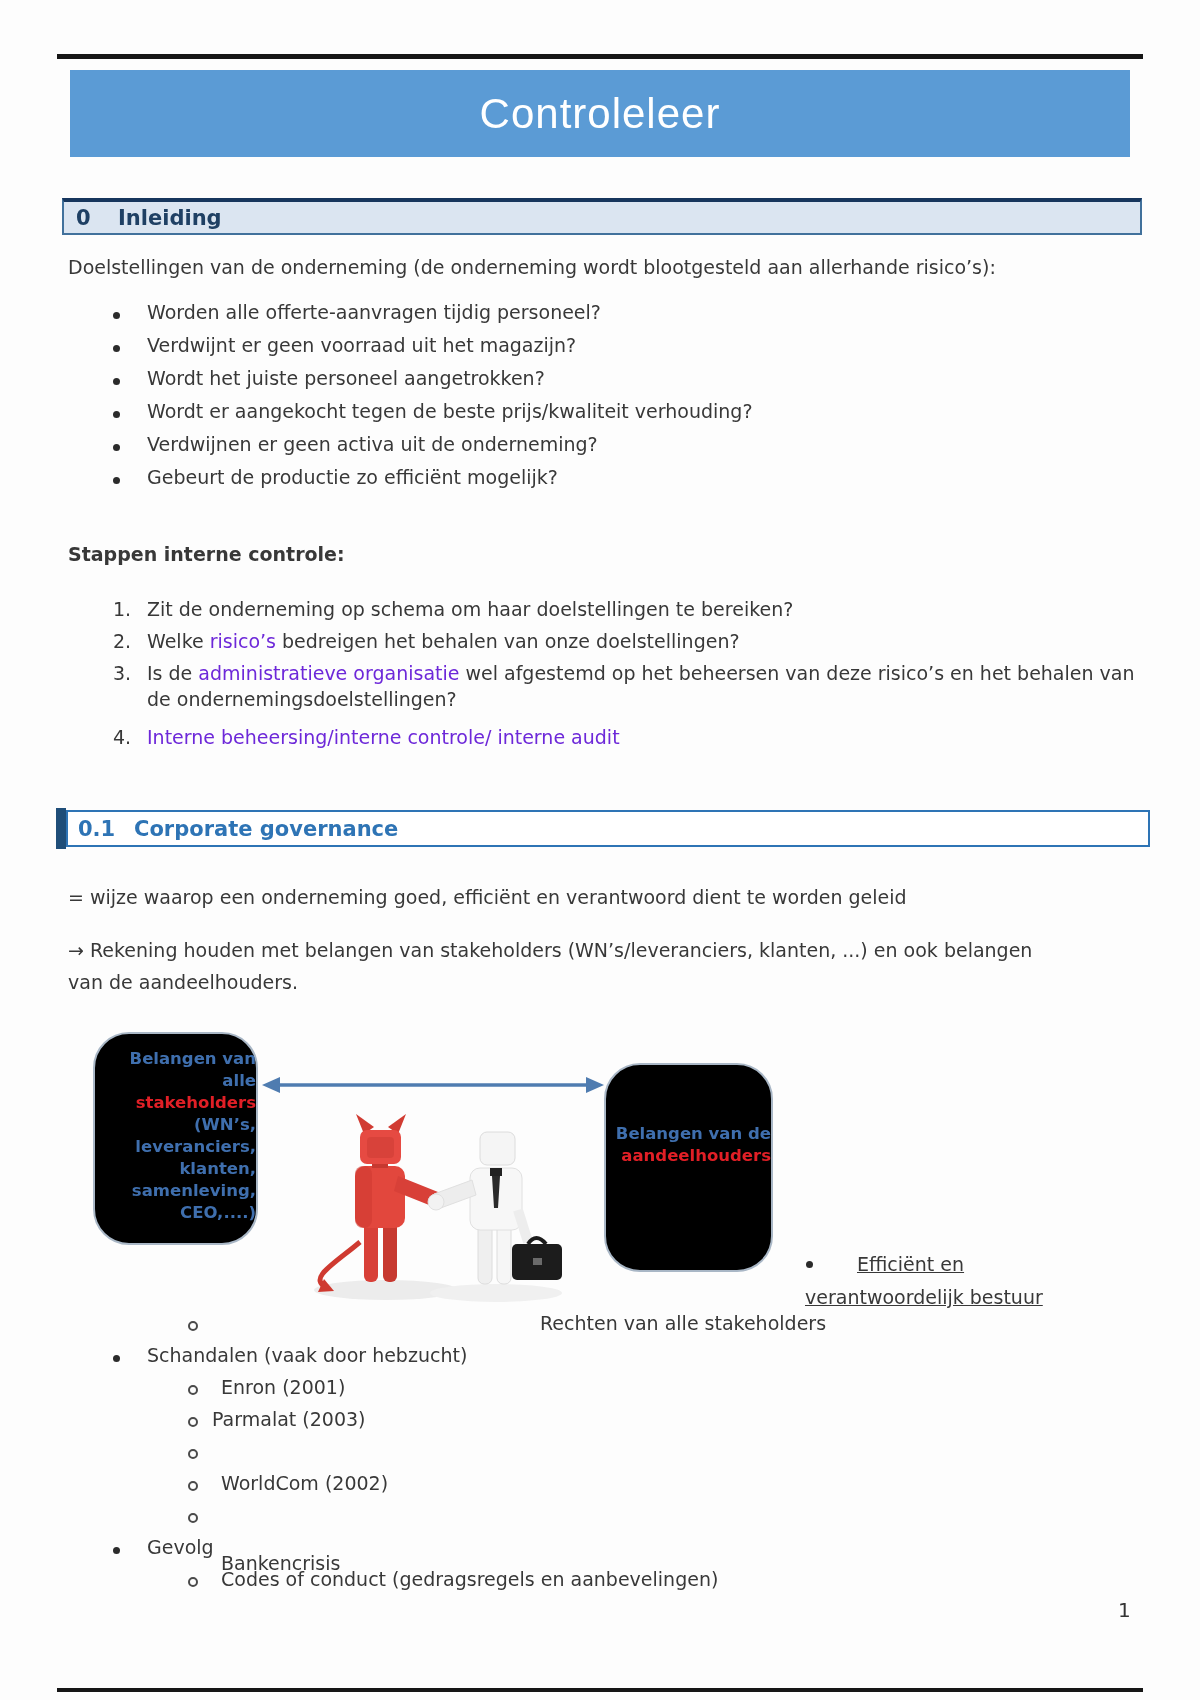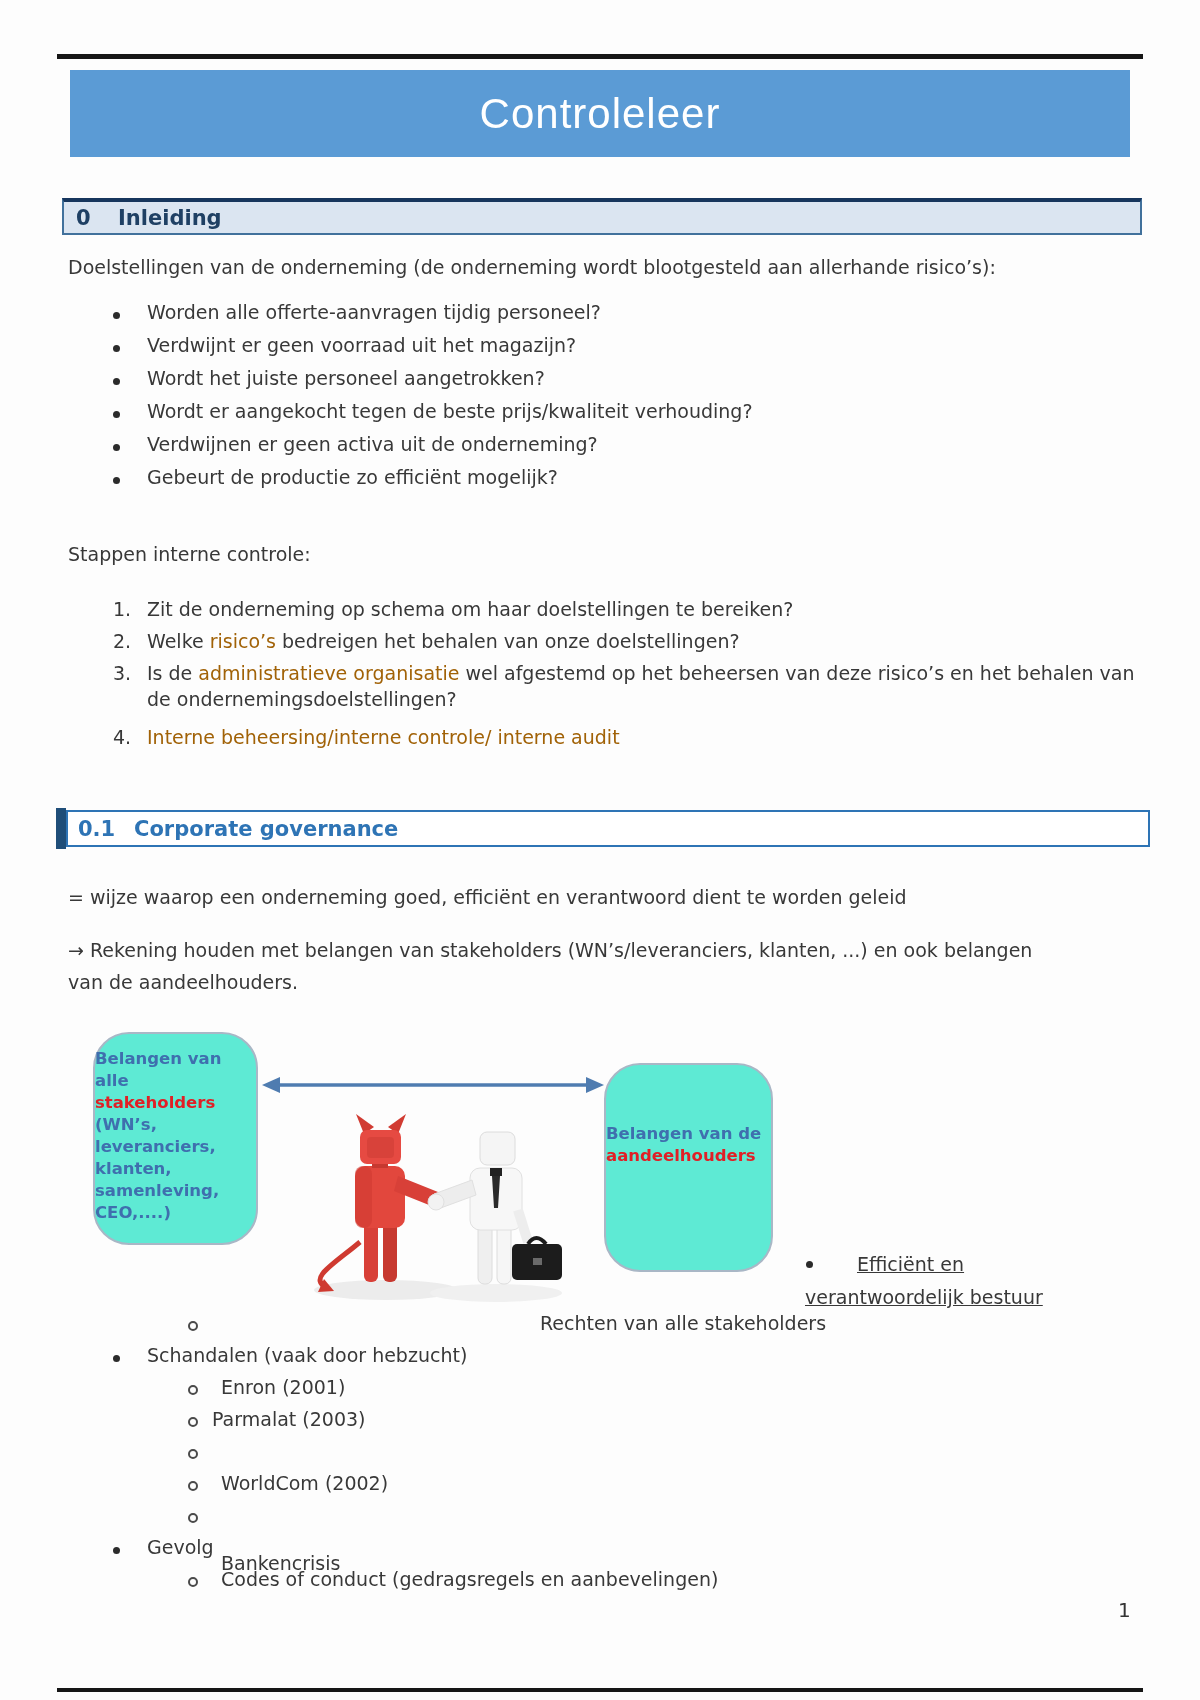--- a/index.html
+++ b/index.html
@@ -15,23 +15,23 @@
   .sec-h0 .num{margin-left:12px;width:42px;}
   .sec-h1{position:absolute;left:66px;top:810px;width:1084px;height:37px;box-sizing:border-box;
           background:#ffffff;border:2px solid #2e74b5;display:flex;align-items:center;
           font-weight:bold;font-size:21px;color:#2e74b5;}
   .sec-h1 .num{margin-left:10px;width:56px;}
   .sec-bar{position:absolute;left:56px;top:808px;width:10px;height:41px;background:#1f4e79;}
   .line{position:absolute;font-size:19px;line-height:26px;}
   .dot{position:absolute;width:7px;height:7px;border-radius:50%;background:#2b2b2b;}
   .ring{position:absolute;width:10px;height:10px;border-radius:50%;border:2px solid #4a4a4a;box-sizing:border-box;}
   .numm{position:absolute;font-size:19px;line-height:26px;}
-  .lnk{color:#a16207;}
-  .box{position:absolute;box-sizing:border-box;background:#5eead4;border:2px solid #a9b7c6;border-radius:36px;
-       text-align:left;font-weight:bold;}
+  .lnk{color:#6d28d9;}
+  .box{position:absolute;box-sizing:border-box;background:#000000;border:2px solid #a9b7c6;border-radius:36px;
+       text-align:right;font-weight:bold;}
   .box .bl{display:block;color:#3f6fae;font-size:16.5px;line-height:22px;}
   .box .red{color:#e11f26;}
   .pageno{position:absolute;left:1118px;top:1598px;font-size:20px;color:#333;}
   .arrowsvg,.figsvg{position:absolute;}
 </style>
 </head>
 <body>
 
 <div id="page">
 
@@ -55,21 +55,21 @@
   <div class="line" style="left:147px;top:332px;width:960px;">Verdwijnt er geen voorraad uit het magazijn?</div>
   <div class="dot" style="left:113px;top:378px;"></div>
   <div class="line" style="left:147px;top:365px;width:960px;">Wordt het juiste personeel aangetrokken?</div>
   <div class="dot" style="left:113px;top:411px;"></div>
   <div class="line" style="left:147px;top:398px;width:960px;">Wordt er aangekocht tegen de beste prijs/kwaliteit verhouding?</div>
   <div class="dot" style="left:113px;top:444px;"></div>
   <div class="line" style="left:147px;top:431px;width:960px;">Verdwijnen er geen activa uit de onderneming?</div>
   <div class="dot" style="left:113px;top:477px;"></div>
   <div class="line" style="left:147px;top:464px;width:960px;">Gebeurt de productie zo efficiënt mogelijk?</div>
 
-  <div class="line" style="left:68px;top:541px;">Stappen interne controle:</div>
+  <div class="line" style="left:68px;top:541px;font-weight:bold;">Stappen interne controle:</div>
 
   <div class="numm" style="left:113px;top:596px;">1.</div>
   <div class="line" style="left:147px;top:596px;width:1000px;">Zit de onderneming op schema om haar doelstellingen te bereiken?</div>
 
   <div class="numm" style="left:113px;top:628px;">2.</div>
   <div class="line" style="left:147px;top:628px;width:1000px;"><span>Welke </span><span class="lnk">risico’s</span><span> bedreigen het behalen van onze doelstellingen?</span></div>
 
   <div class="numm" style="left:113px;top:660px;">3.</div>
   <div class="line" style="left:147px;top:660px;width:1000px;"><span>Is de </span><span class="lnk">administratieve organisatie</span><span> wel afgestemd op het beheersen van deze risico’s en het behalen van de ondernemingsdoelstellingen?</span></div>
 

